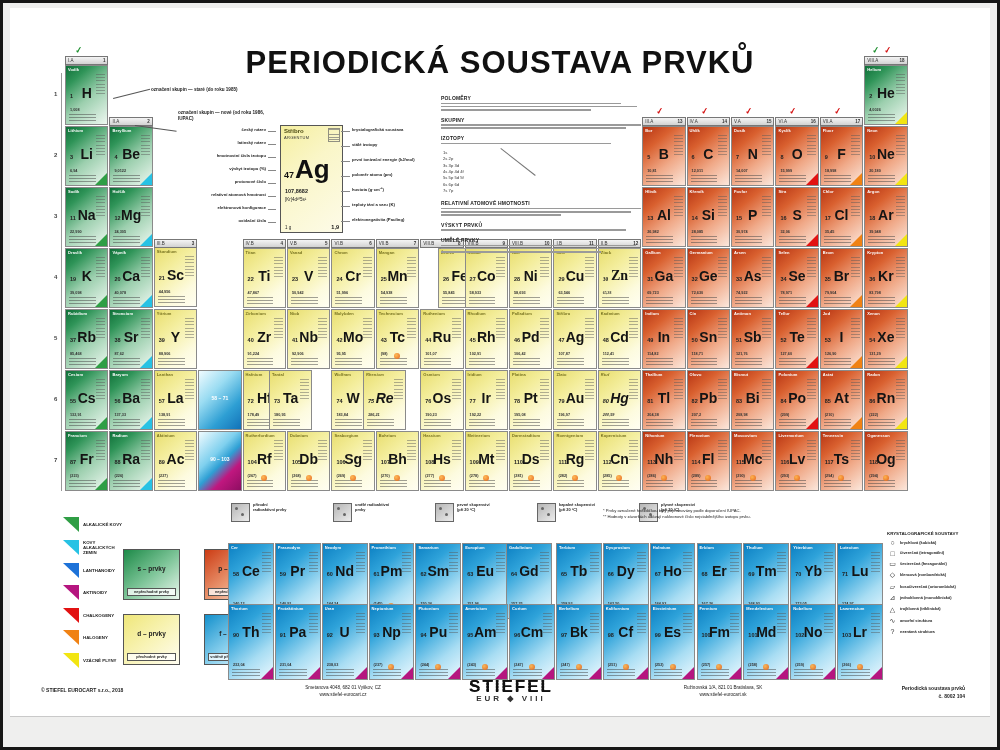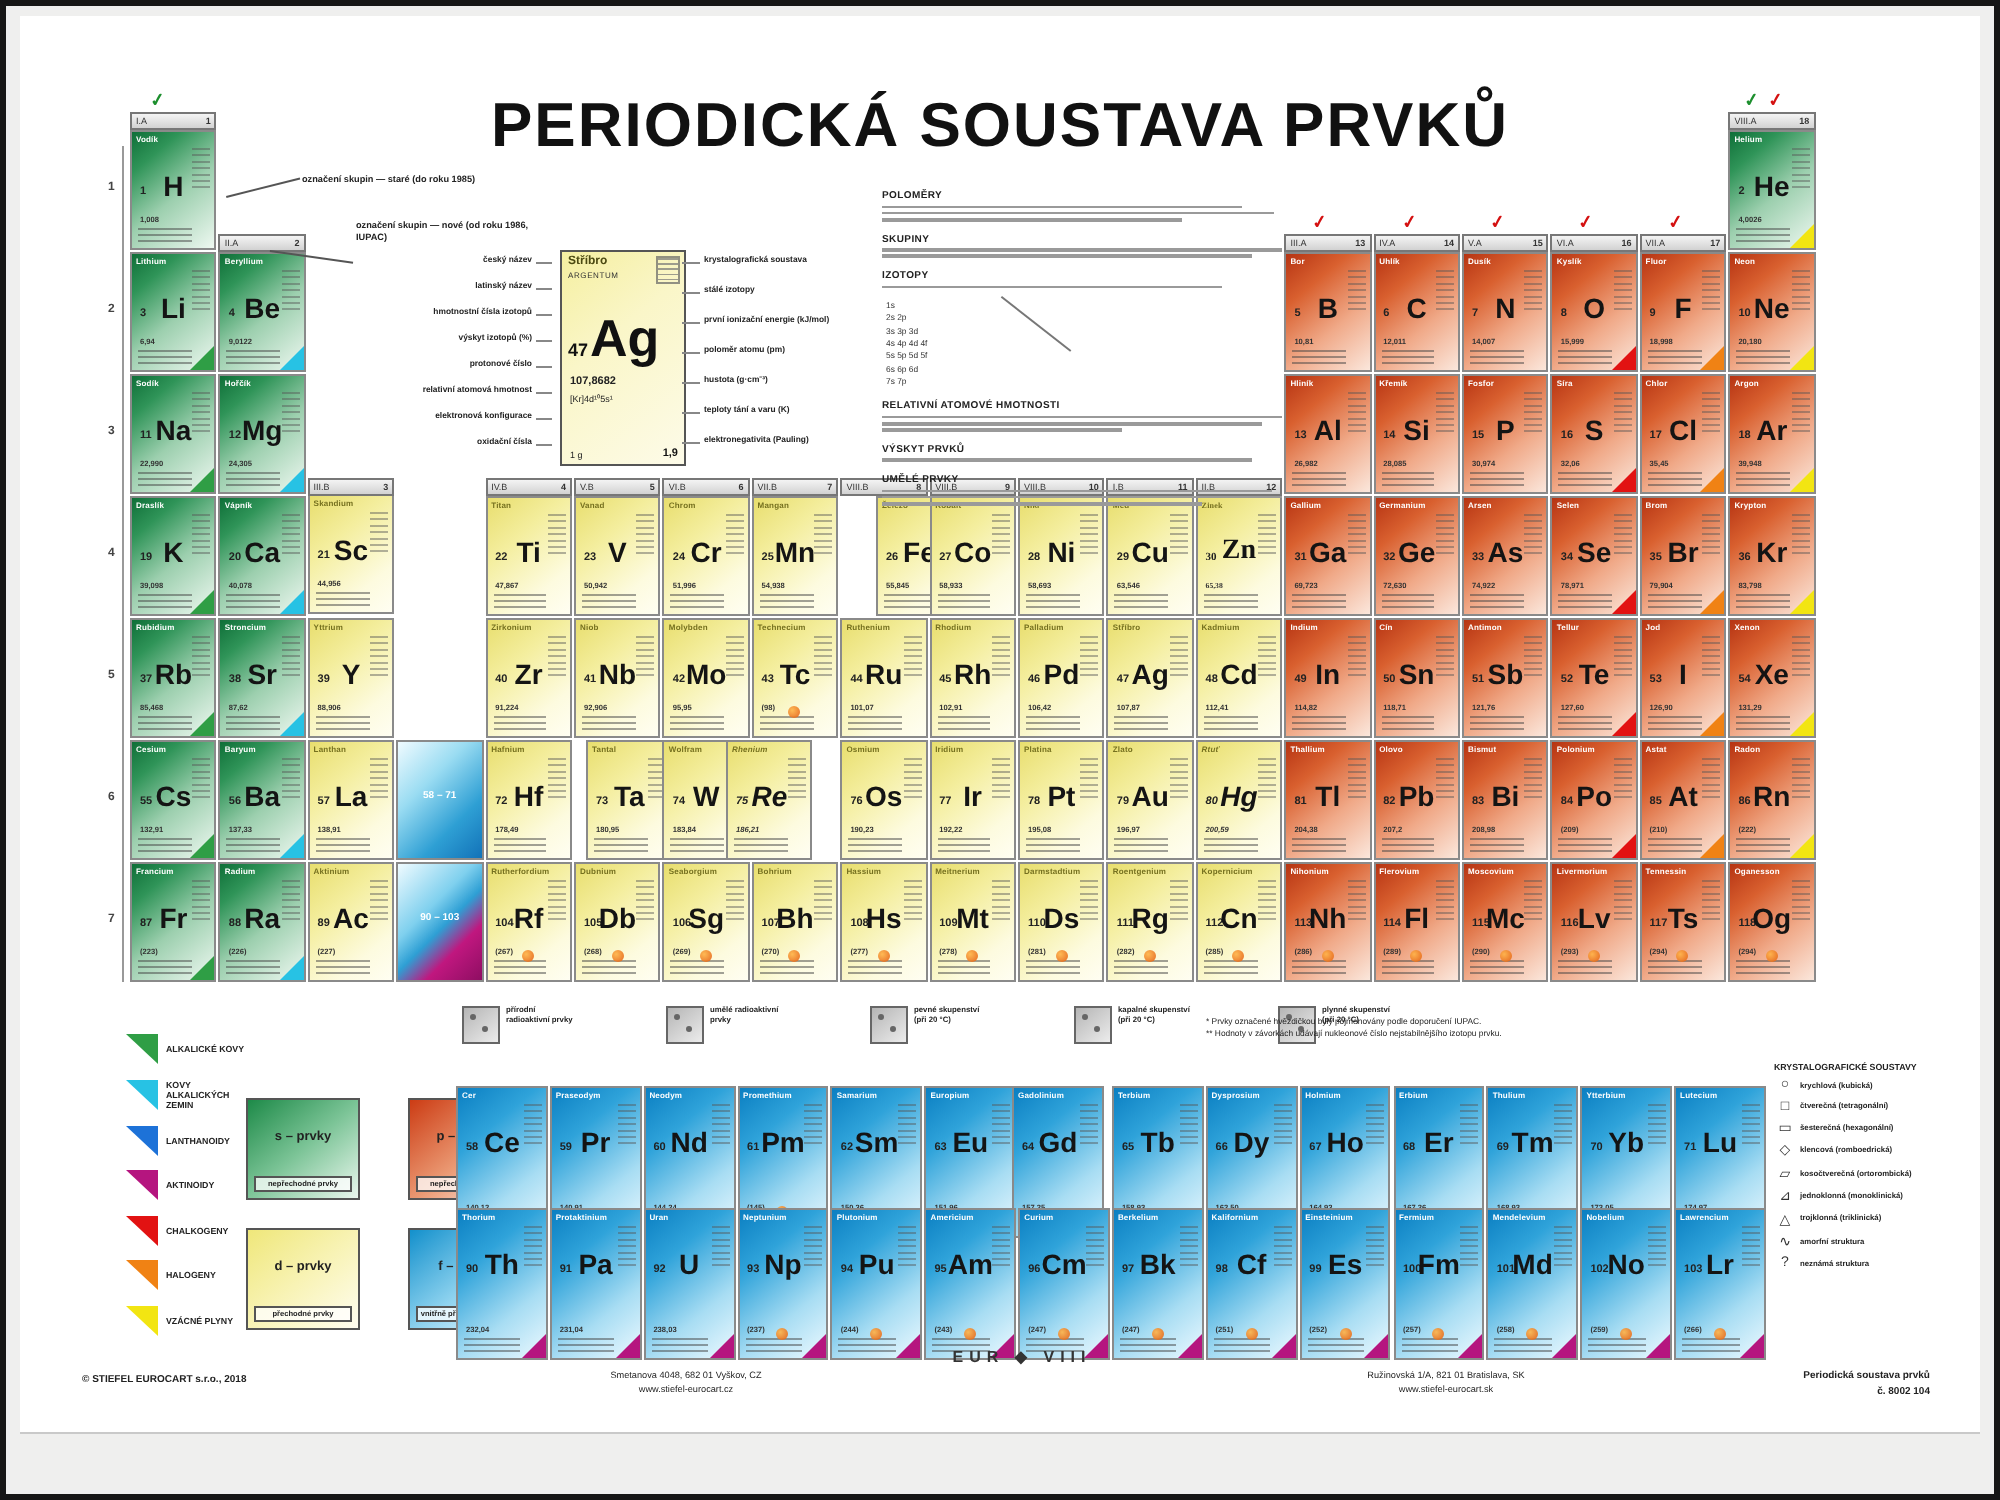--- a/index.html
+++ b/index.html
@@ -614,21 +614,21 @@
         <div class="mbt"></div>
       </div>
       <div class="cell b-d" style="left: 177.6px; top: 305px;">
         <div class="cname nm-d">Hafnium</div>
         <div class="cnum">72</div>
         <div class="csym">Hf</div>
         <div class="cmass">178,49</div>
         <div class="mx"></div>
         <div class="mbt"></div>
       </div>
-      <div class="cell b-d" style="left: 228px; top: 305px;">
+      <div class="cell b-d" style="left: 204px; top: 305px;">
         <div class="cname nm-d">Tantal</div>
         <div class="cnum">73</div>
         <div class="csym">Ta</div>
         <div class="cmass">180,95</div>
         <div class="mx"></div>
         <div class="mbt"></div>
       </div>
       <div class="cell b-d" style="left: 266.4px; top: 305px;">
         <div class="cname nm-d">Wolfram</div>
         <div class="cnum">74</div>
@@ -1454,20 +1454,21 @@
       </div>
   </div>
 
   <div class="footer">
     <div class="fcopy">© STIEFEL EUROCART s.r.o., 2018</div>
     <div class="faddr1">
       <div>Smetanova 4048, 682 01 Vyškov, CZ</div>
       <div>www.stiefel-eurocart.cz</div>
     </div>
     <div class="flogo">
+      <div class="l1">STIEFEL</div>
       <div class="l2">EUR ◆ VIII</div>
     </div>
     <div class="faddr2">
       <div>Ružinovská 1/A, 821 01 Bratislava, SK</div>
       <div>www.stiefel-eurocart.sk</div>
     </div>
     <div class="fprod">
       <div>Periodická soustava prvků</div>
       <div>č. 8002 104</div>
     </div>

